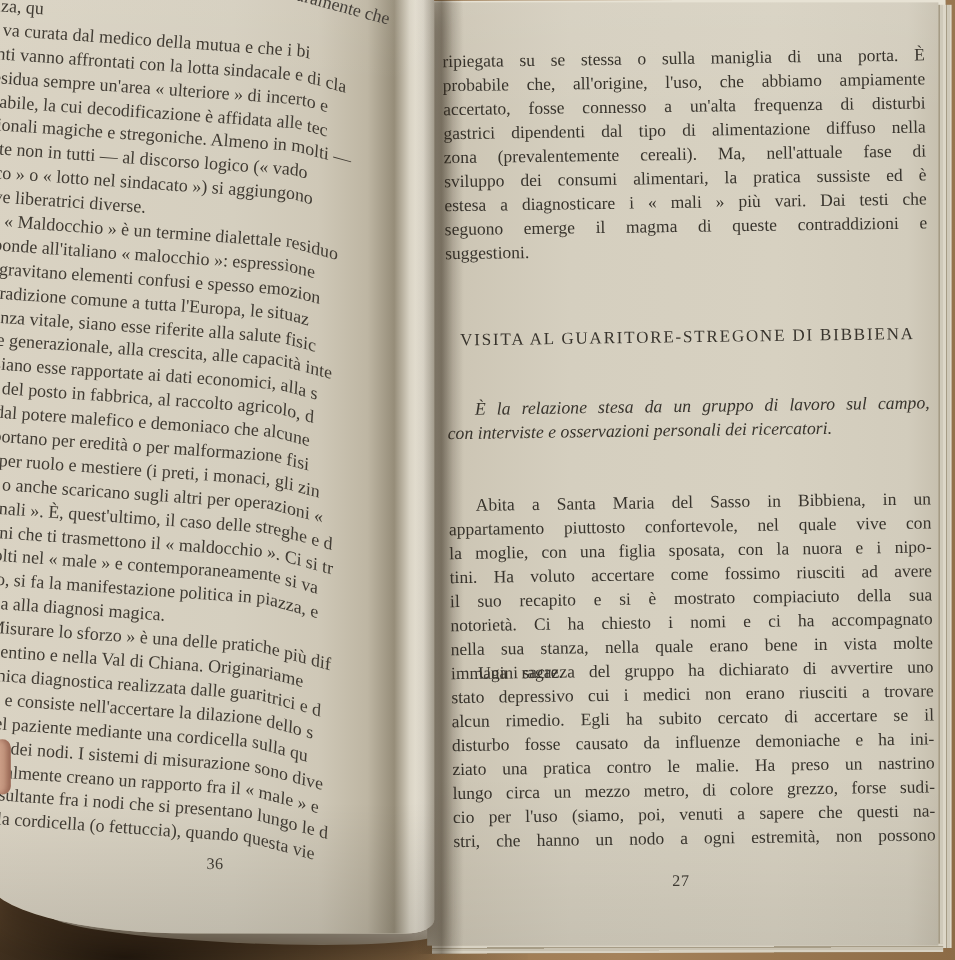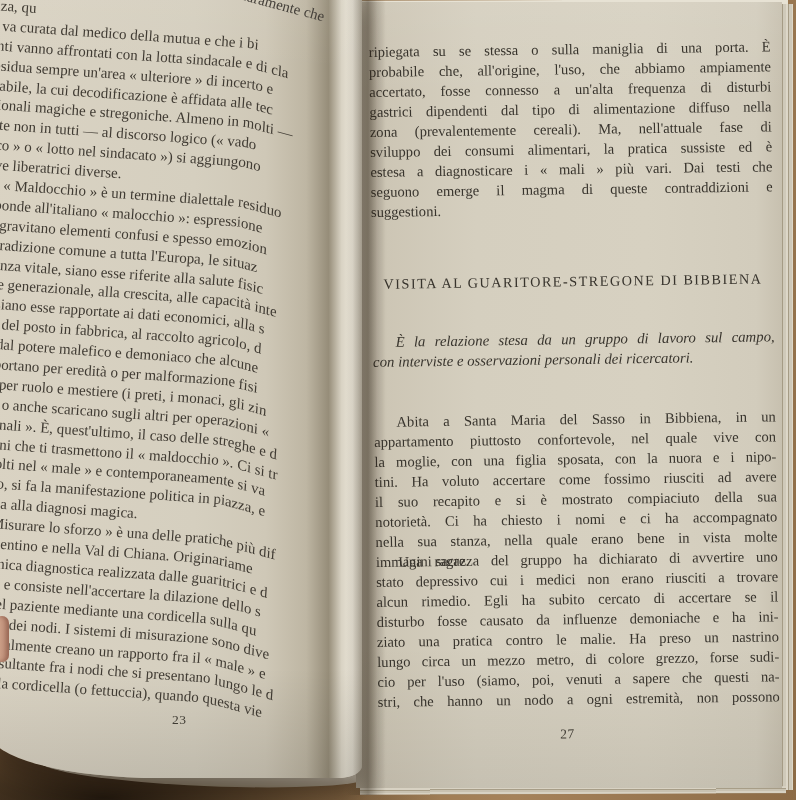--- a/index.html
+++ b/index.html
@@ -191,19 +191,19 @@
           <div class="tline">una tecnica diagnostica realizzata dalle guaritrici e d</div>
           <div class="tline">streghe, e consiste nell'accertare la dilazione dello s</div>
           <div class="tline">maco del paziente mediante una cordicella sulla qu</div>
           <div class="tline">appaiono dei nodi. I sistemi di misurazione sono dive</div>
           <div class="tline">ma generalmente creano un rapporto fra il « male » e</div>
           <div class="tline">spazio risultante fra i nodi che si presentano lungo le d</div>
           <div class="tline">metà della cordicella (o fettuccia), quando questa vie</div>
         </div>
     </div>
     <div class="top-frag">chiaramente che</div>
-    <div class="pagenum left">23</div>
+    <div class="pagenum left">36</div>
   </div>
 
   <div class="spine-shadow"></div>
   <div class="finger"></div>
 
 </div>
 
 </body></html>

